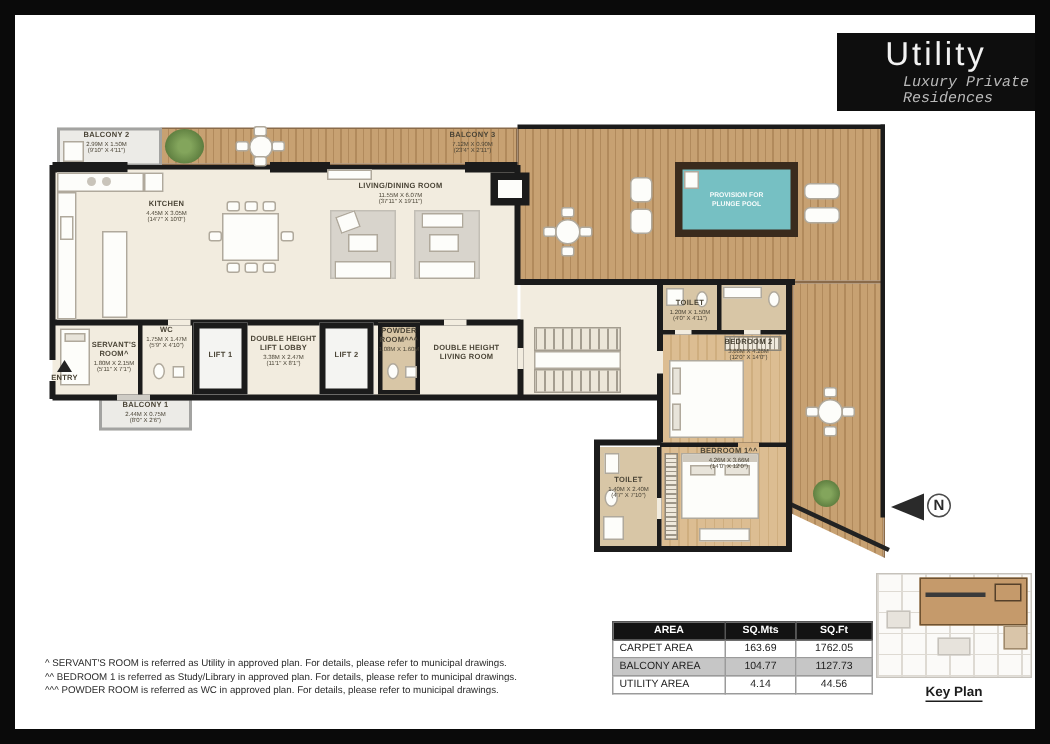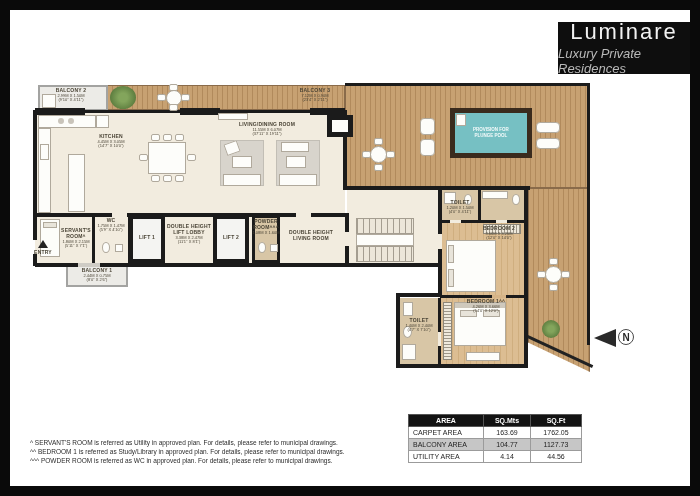--- a/index.html
+++ b/index.html
@@ -7,21 +7,21 @@
        font-family:"Liberation Sans",sans-serif;}
   .card{position:absolute;inset:10px;background:#ffffff;}
   .abs{position:absolute;box-sizing:border-box;}
   
   .title{position:absolute;left:27px;top:18px;font-size:15px;color:#3f3f3f;letter-spacing:.4px;
          border-bottom:1.5px solid #555;padding-bottom:3px;}
   
   .logo{position:absolute;left:548px;top:12px;width:132px;height:52px;background:#0e0e0e;
         display:flex;flex-direction:column;align-items:center;justify-content:center;}
   .logo-name{color:#f2f2f2;font-size:22px;font-weight:300;letter-spacing:2px;line-height:1;}
-  .logo-tag{color:#b9b9b9;font-size:13px;font-style:italic;font-family:Liberation Sans, sans-serif;margin-top:3px;}
+  .logo-tag{color:#b9b9b9;font-size:10px;font-style:italic;font-family:Liberation Mono, monospace;margin-top:3px;padding-left:44px;}
   
   .plan{position:absolute;left:20px;top:72px;width:566px;height:312px;}
   .wall{position:absolute;background:#1b1b1b;box-sizing:border-box;}
   .floor{position:absolute;background:#f2ecdf;box-sizing:border-box;}
   .balc{position:absolute;background:#ecebe7;border:2px solid #a3a3a1;box-sizing:border-box;}
   .bath{position:absolute;background:#d8c6a6;box-sizing:border-box;}
   .wood{position:absolute;background:repeating-linear-gradient(90deg,#c7a172 0 4px,#b18a5c 4px 5px);
         border:1px solid #8a6b4a;box-sizing:border-box;}
   .wood2{position:absolute;background:repeating-linear-gradient(90deg,#dcbd92 0 5px,#cfae7f 5px 6px);box-sizing:border-box;}
   .lift{position:absolute;background:#f4f4f2;border:4px solid #1b1b1b;box-sizing:border-box;}
@@ -68,21 +68,21 @@
   .fnotes{position:absolute;left:20px;top:428px;width:370px;color:#2b2b2b;}
   .fnote{font-size:6.5px;line-height:9px;}
 </style>
 </head>
 <body>
 
 <div class="card">
 
 
   <div class="logo">
-    <div class="logo-name">Luminare</div>
+    <div class="logo-name">Utility</div>
     <div class="logo-tag">Luxury Private Residences</div>
   </div>
 
   <div class="plan">
 
     <div class="wood" style="left:77px;top:3px;width:238px;height:25px;"></div>
     <div class="wood" style="left:315px;top:3px;width:245px;height:103px;"></div>
     <div class="wood" style="left:498px;top:106px;width:62px;height:184px;clip-path:polygon(0 0,100% 0,100% 100%,0 84%);"></div>
     <div class="abs" style="left:494px;top:268px;width:72px;height:3px;background:#222;transform:rotate(25deg);"></div>
     <div class="floor" style="left:5px;top:28px;width:310px;height:105px;"></div>
@@ -314,20 +314,31 @@
       <div class="rl-d">1.40M X 2.40M</div>
       <div class="rl-d">(4'7" X 7'10")</div>
     </div>
   </div>
 
   <div class="compass">
     <div class="tri-left"></div>
     <div class="n-circ">N</div>
   </div>
 
+  <div class="keyplan">
+    <div class="kp-base">
+      <div class="abs" style="left:28px;top:2px;width:72px;height:32px;background:#c59a6b;border:1px solid #6e5231;"></div>
+      <div class="abs" style="left:32px;top:12px;width:40px;height:3px;background:#3a3a3a;"></div>
+      <div class="abs" style="left:78px;top:6px;width:18px;height:12px;border:1px solid #55402a;"></div>
+      <div class="abs" style="left:84px;top:34px;width:16px;height:16px;background:#d9c5a9;border:1px solid #a08softd;border:1px solid #a08a6d;"></div>
+      <div class="abs" style="left:6px;top:24px;width:16px;height:12px;background:#e7e3dc;border:1px solid #c6c2bb;"></div>
+      <div class="abs" style="left:40px;top:42px;width:22px;height:12px;background:#e7e3dc;border:1px solid #c6c2bb;"></div>
+    </div>
+    <div class="kp-label"><span>Key Plan</span></div>
+  </div>
 
   <table class="atable">
     <thead>
       <tr>
         <th class="c1">AREA</th>
         <th class="c2">SQ.Mts</th>
         <th class="c3">SQ.Ft</th>
       </tr>
     </thead>
     <tbody>

